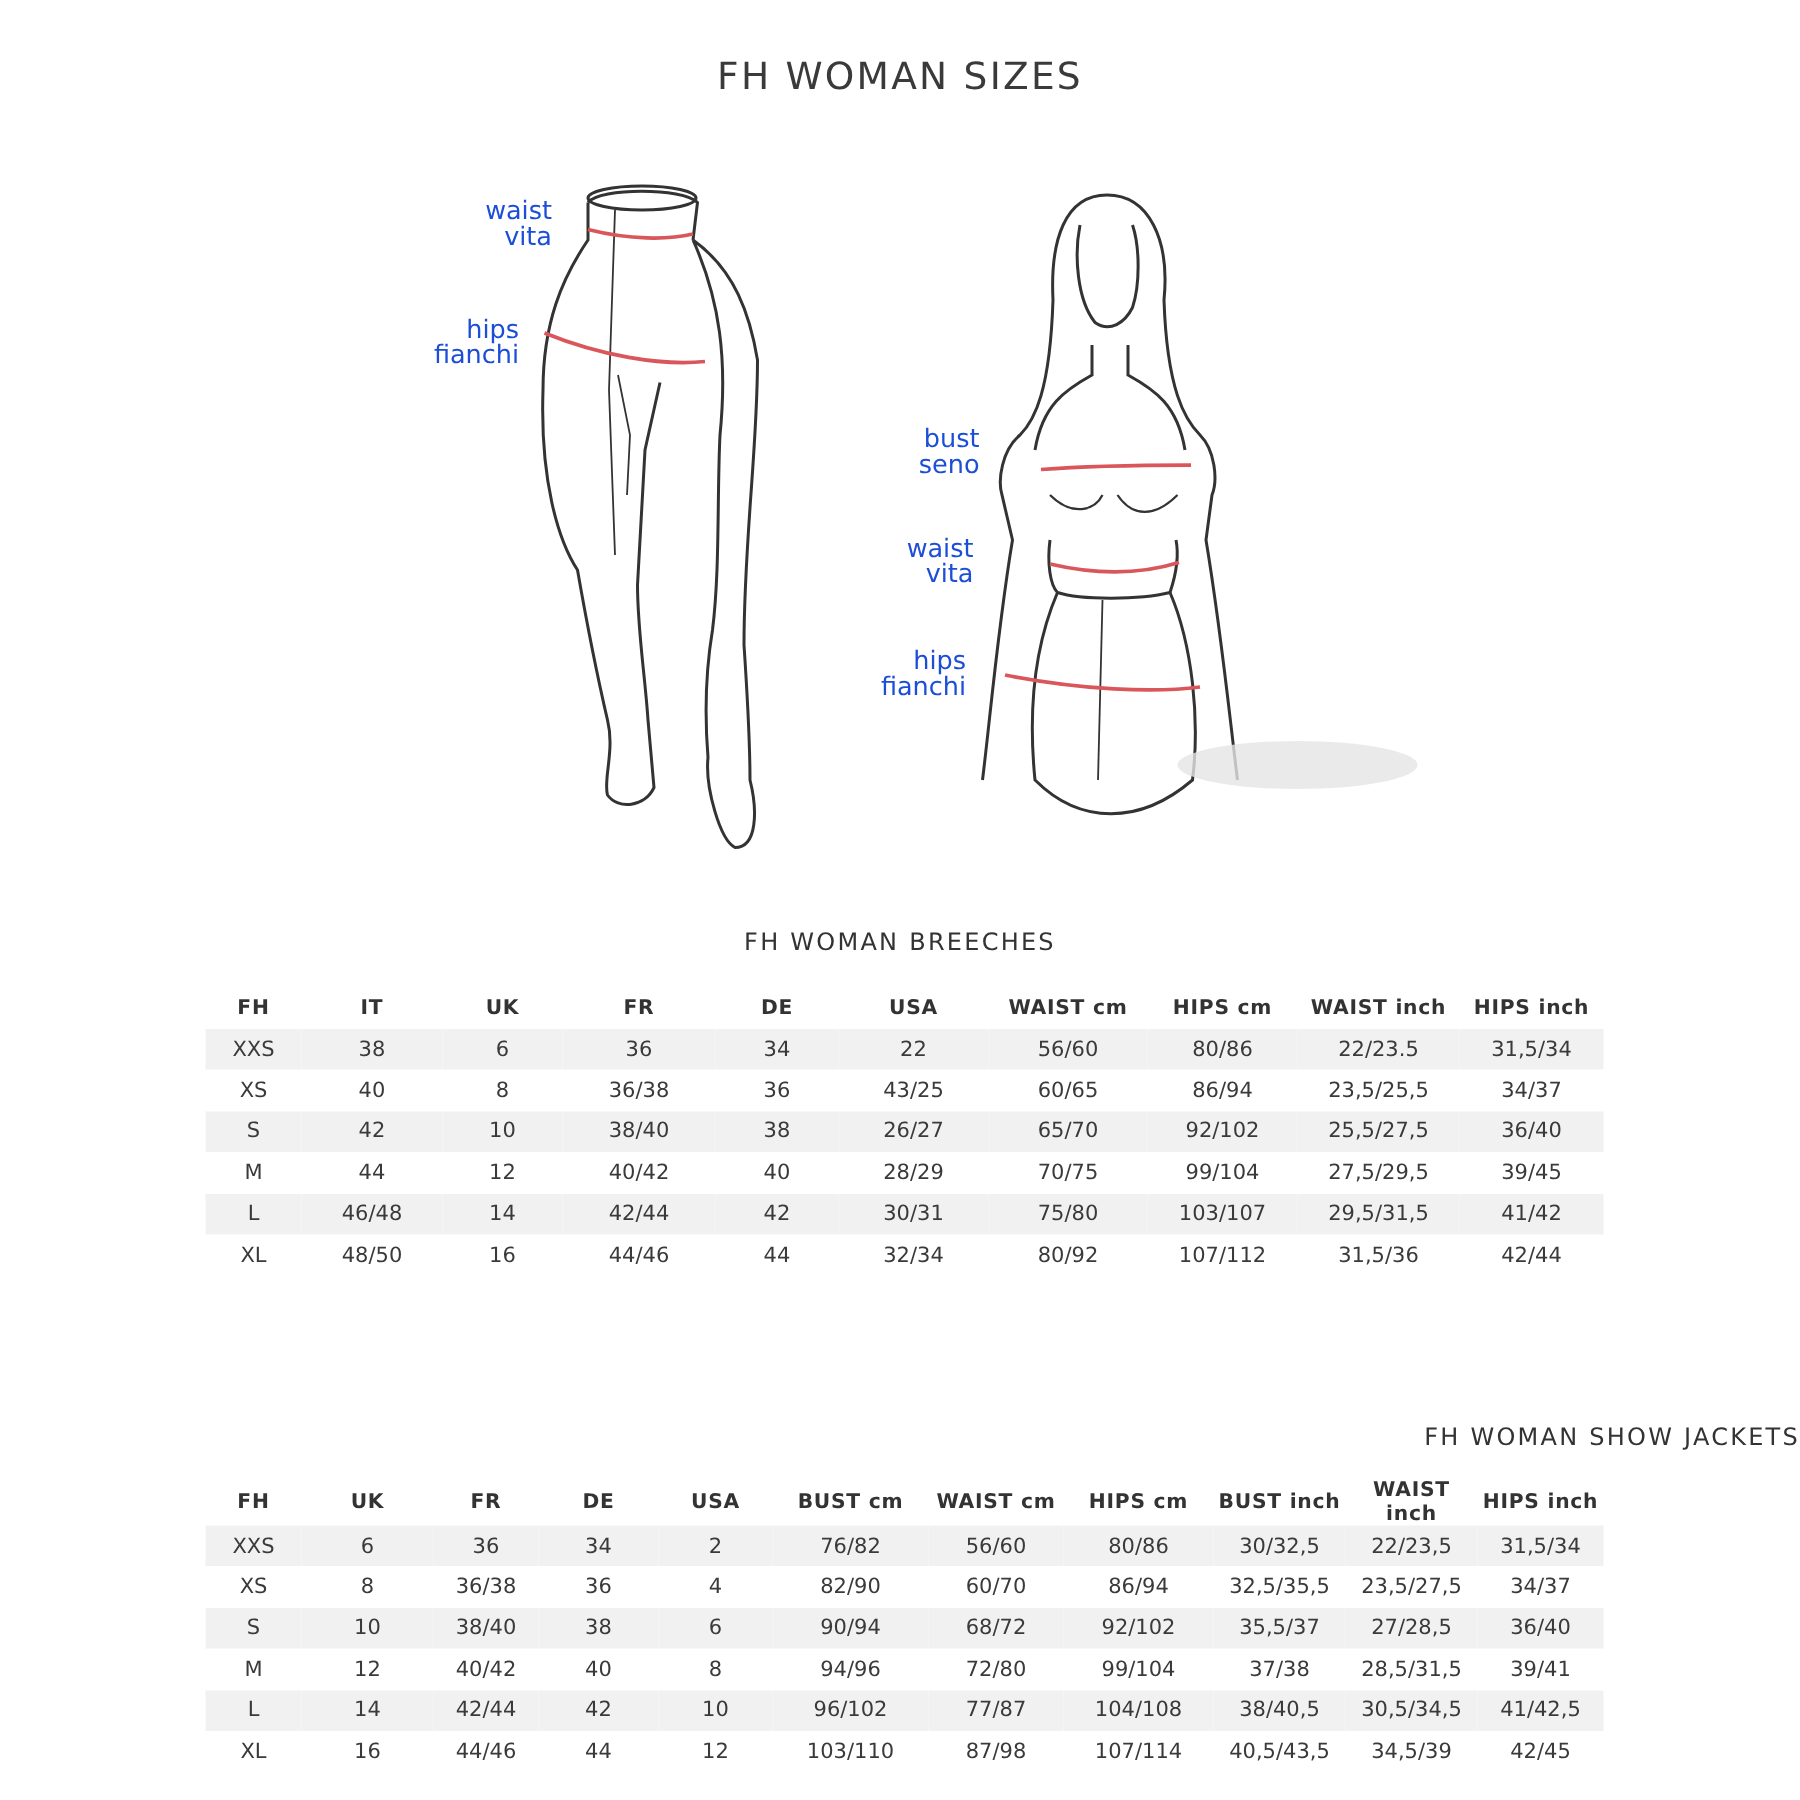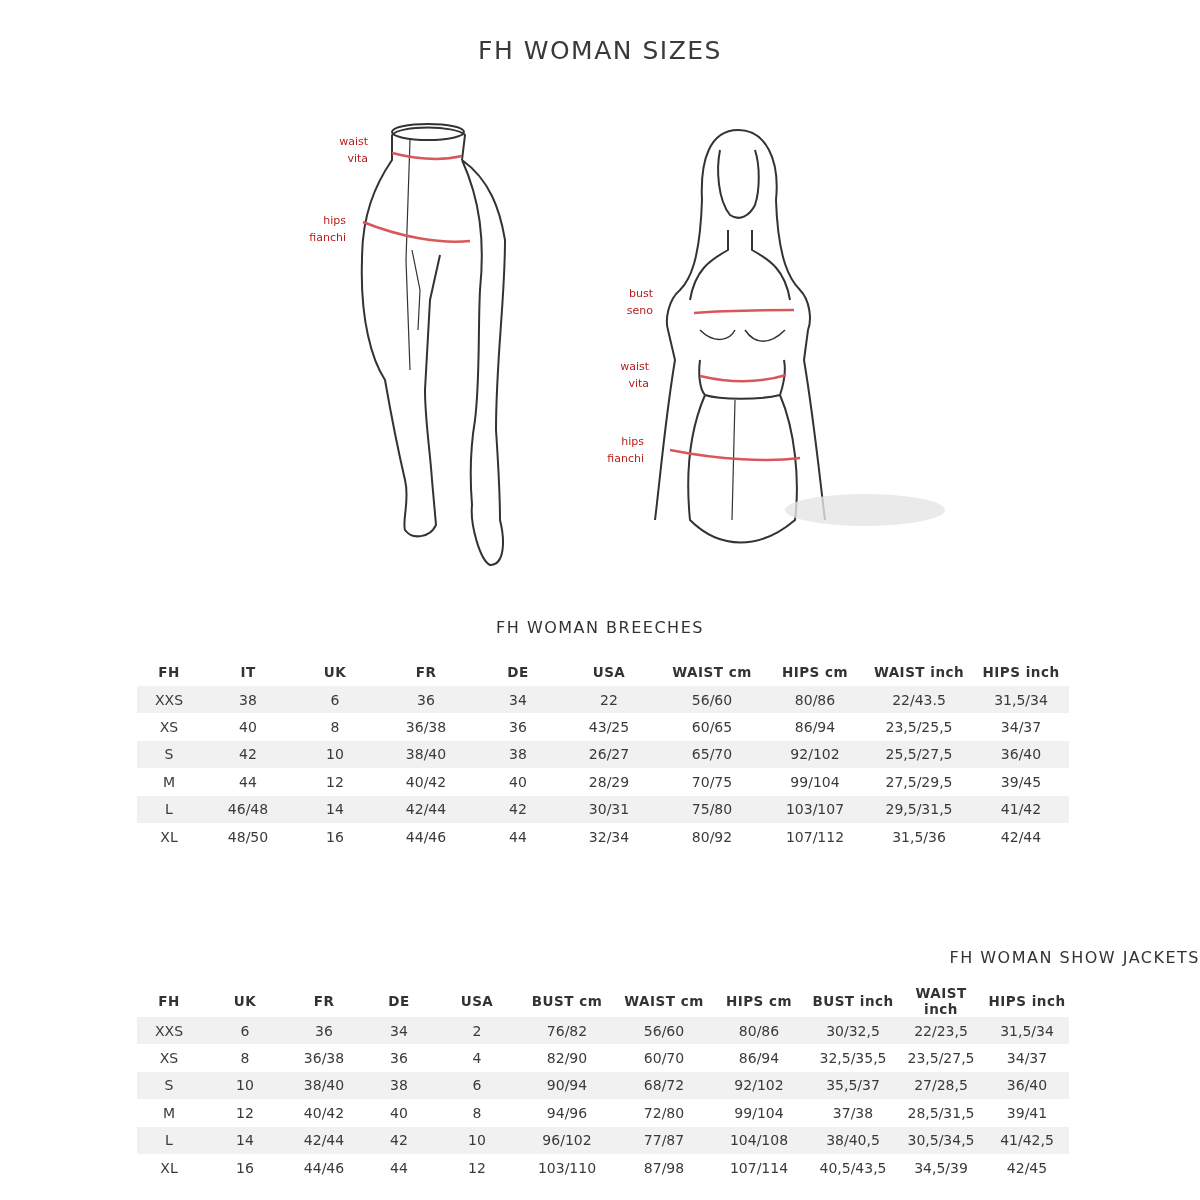--- a/index.html
+++ b/index.html
@@ -1,19 +1,19 @@
 <!DOCTYPE html>
 <html><head>
 <meta charset="utf-8">
 <style>
   html,body{margin:0;padding:0;background:#fff;}
   body{width:1200px;height:1200px;position:relative;overflow:hidden;font-family:"DejaVu Sans",sans-serif;color:#333;}
   .title{position:absolute;left:0;width:1200px;text-align:center;top:36px;font-size:25px;letter-spacing:1.5px;color:#3a3a3a;}
   .illus{position:absolute;left:0;top:0;}
-  .lbl{position:absolute;color:#b91c1c;font-size:11px;line-height:17px;text-align:right;}
+  .lbl{position:absolute;color:#1d4ed8;font-size:17px;line-height:17px;text-align:right;}
   .section-title{position:absolute;left:0;width:1200px;text-align:center;font-size:16px;letter-spacing:1.5px;color:#333;}
   table{position:absolute;border-collapse:collapse;font-size:14px;color:#3a3a3a;}
   th{font-weight:bold;font-size:13.5px;letter-spacing:0.5px;height:28px;padding:0;color:#333;}
   td{text-align:center;height:27.4px;padding:0;}
   tbody tr:nth-child(odd){background:#f1f1f1;}
 </style>
 </head>
 <body>
 
 <div class="title">FH WOMAN SIZES</div>
@@ -101,21 +101,21 @@
   <tbody>
       <tr>
         <td>XXS</td>
         <td>38</td>
         <td>6</td>
         <td>36</td>
         <td>34</td>
         <td>22</td>
         <td>56/60</td>
         <td>80/86</td>
-        <td>22/43.5</td>
+        <td>22/23.5</td>
         <td>31,5/34</td>
       </tr>
       <tr>
         <td>XS</td>
         <td>40</td>
         <td>8</td>
         <td>36/38</td>
         <td>36</td>
         <td>43/25</td>
         <td>60/65</td>

